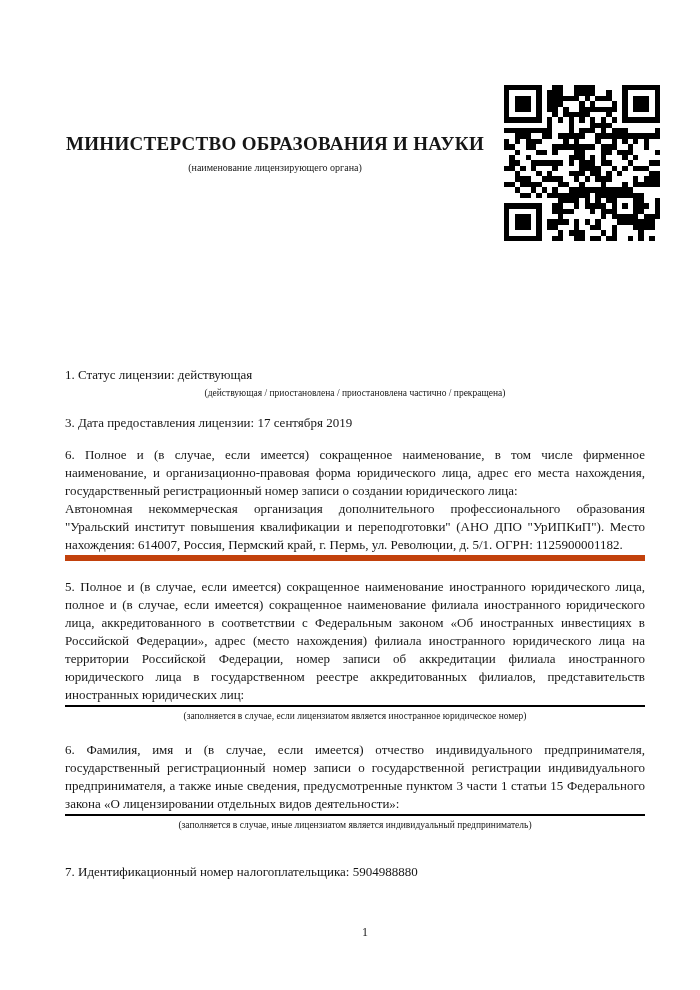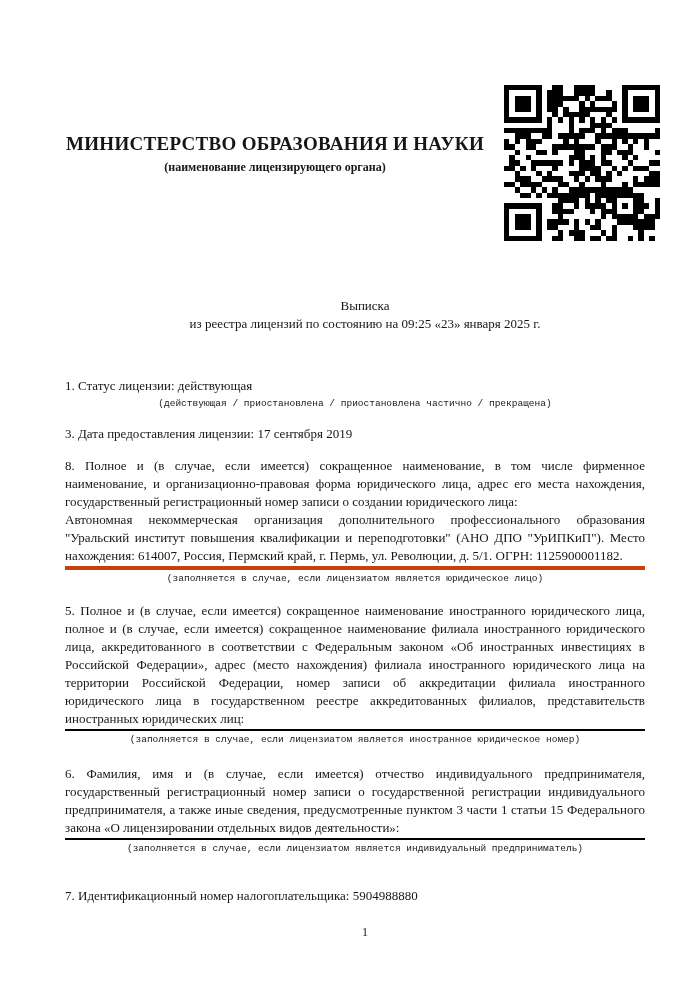--- a/index.html
+++ b/index.html
@@ -7,33 +7,33 @@
   body {
     width:700px; height:990px;
     font-family:"Liberation Serif","DejaVu Serif",serif;
     color:#161616;
     position:relative;
   }
   .page { position:relative; width:700px; height:990px; background:#fff; overflow:hidden; }
 
   .org-header { position:absolute; left:65px; top:129px; width:420px; text-align:center; }
   .org-line   { font-weight:bold; font-size:19px; line-height:30px; letter-spacing:.3px; }
-  .org-caption{ font-size:12px; line-height:13px; margin-top:2px;font-weight:bold; }
+  .org-caption{ font-size:10px; line-height:13px; margin-top:2px; }
 
   .qr { position:absolute; left:504px; top:85px; width:156px; height:156px; background:#fff; }
 
   .doc-title  { position:absolute; left:65px; top:297px; width:600px; text-align:center;
                 font-size:13px; line-height:18px; }
 
-  .doc-body   { position:absolute; left:65px; top:377px; width:580px;
+  .doc-body   { position:absolute; left:65px; top:366px; width:580px;
                 font-size:13px; line-height:18px; }
   .item       { margin:0; }
   .just       { text-align:justify; }
-  .caption    { font-size:9.5px; line-height:12px; text-align:center; margin-top:3px;font-family:Liberation Mono, monospace; }
-  .underlined { border-bottom:4px solid #c2410c; padding-bottom:1px; }
+  .caption    { font-size:9.5px; line-height:12px; text-align:center; margin-top:3px; }
+  .underlined { border-bottom:6px solid #c2410c; padding-bottom:1px; }
   .blank-line { height:3px; border-bottom:2px solid #000; }
   .mt22{margin-top:22px} .mt15{margin-top:15px} .mt14{margin-top:14px}
   .mt17{margin-top:17px} .mt19{margin-top:19px} .mt32{margin-top:32px}
 
   .page-footer{ position:absolute; left:65px; top:925px; width:600px; text-align:center;
                 font-size:12px; }
 </style>
 </head>
 <body>
 
@@ -41,43 +41,38 @@
 
   <div class="org-header">
     <div class="org-line">МИНИСТЕРСТВО ОБРАЗОВАНИЯ И НАУКИ</div>
     <div class="org-caption">(наименование лицензирующего органа)</div>
   </div>
 
   <svg class="qr" viewBox="0 0 29 29" shape-rendering="crispEdges" role="img">
       <path d="M0 0h1v1h-1zM1 0h1v1h-1zM2 0h1v1h-1zM3 0h1v1h-1zM4 0h1v1h-1zM5 0h1v1h-1zM6 0h1v1h-1zM9 0h1v1h-1zM10 0h1v1h-1zM13 0h1v1h-1zM14 0h1v1h-1zM15 0h1v1h-1zM16 0h1v1h-1zM22 0h1v1h-1zM23 0h1v1h-1zM24 0h1v1h-1zM25 0h1v1h-1zM26 0h1v1h-1zM27 0h1v1h-1zM28 0h1v1h-1zM0 1h1v1h-1zM6 1h1v1h-1zM8 1h1v1h-1zM9 1h1v1h-1zM10 1h1v1h-1zM13 1h1v1h-1zM14 1h1v1h-1zM15 1h1v1h-1zM16 1h1v1h-1zM19 1h1v1h-1zM22 1h1v1h-1zM28 1h1v1h-1zM0 2h1v1h-1zM2 2h1v1h-1zM3 2h1v1h-1zM4 2h1v1h-1zM6 2h1v1h-1zM8 2h1v1h-1zM9 2h1v1h-1zM10 2h1v1h-1zM11 2h1v1h-1zM12 2h1v1h-1zM13 2h1v1h-1zM15 2h1v1h-1zM17 2h1v1h-1zM18 2h1v1h-1zM19 2h1v1h-1zM22 2h1v1h-1zM24 2h1v1h-1zM25 2h1v1h-1zM26 2h1v1h-1zM28 2h1v1h-1zM0 3h1v1h-1zM2 3h1v1h-1zM3 3h1v1h-1zM4 3h1v1h-1zM6 3h1v1h-1zM8 3h1v1h-1zM9 3h1v1h-1zM10 3h1v1h-1zM14 3h1v1h-1zM16 3h1v1h-1zM20 3h1v1h-1zM22 3h1v1h-1zM24 3h1v1h-1zM25 3h1v1h-1zM26 3h1v1h-1zM28 3h1v1h-1zM0 4h1v1h-1zM2 4h1v1h-1zM3 4h1v1h-1zM4 4h1v1h-1zM6 4h1v1h-1zM8 4h1v1h-1zM9 4h1v1h-1zM11 4h1v1h-1zM14 4h1v1h-1zM15 4h1v1h-1zM16 4h1v1h-1zM17 4h1v1h-1zM18 4h1v1h-1zM19 4h1v1h-1zM20 4h1v1h-1zM22 4h1v1h-1zM24 4h1v1h-1zM25 4h1v1h-1zM26 4h1v1h-1zM28 4h1v1h-1zM0 5h1v1h-1zM6 5h1v1h-1zM9 5h1v1h-1zM11 5h1v1h-1zM12 5h1v1h-1zM13 5h1v1h-1zM14 5h1v1h-1zM15 5h1v1h-1zM19 5h1v1h-1zM22 5h1v1h-1zM28 5h1v1h-1zM0 6h1v1h-1zM1 6h1v1h-1zM2 6h1v1h-1zM3 6h1v1h-1zM4 6h1v1h-1zM5 6h1v1h-1zM6 6h1v1h-1zM8 6h1v1h-1zM10 6h1v1h-1zM12 6h1v1h-1zM14 6h1v1h-1zM16 6h1v1h-1zM18 6h1v1h-1zM20 6h1v1h-1zM22 6h1v1h-1zM23 6h1v1h-1zM24 6h1v1h-1zM25 6h1v1h-1zM26 6h1v1h-1zM27 6h1v1h-1zM28 6h1v1h-1zM8 7h1v1h-1zM12 7h1v1h-1zM16 7h1v1h-1zM17 7h1v1h-1zM18 7h1v1h-1zM19 7h1v1h-1zM0 8h1v1h-1zM1 8h1v1h-1zM2 8h1v1h-1zM3 8h1v1h-1zM4 8h1v1h-1zM5 8h1v1h-1zM6 8h1v1h-1zM7 8h1v1h-1zM8 8h1v1h-1zM12 8h1v1h-1zM14 8h1v1h-1zM15 8h1v1h-1zM16 8h1v1h-1zM18 8h1v1h-1zM20 8h1v1h-1zM21 8h1v1h-1zM22 8h1v1h-1zM28 8h1v1h-1zM2 9h1v1h-1zM3 9h1v1h-1zM4 9h1v1h-1zM7 9h1v1h-1zM8 9h1v1h-1zM10 9h1v1h-1zM11 9h1v1h-1zM12 9h1v1h-1zM13 9h1v1h-1zM14 9h1v1h-1zM17 9h1v1h-1zM18 9h1v1h-1zM19 9h1v1h-1zM20 9h1v1h-1zM21 9h1v1h-1zM22 9h1v1h-1zM23 9h1v1h-1zM24 9h1v1h-1zM25 9h1v1h-1zM26 9h1v1h-1zM27 9h1v1h-1zM28 9h1v1h-1zM0 10h1v1h-1zM2 10h1v1h-1zM4 10h1v1h-1zM5 10h1v1h-1zM6 10h1v1h-1zM11 10h1v1h-1zM13 10h1v1h-1zM17 10h1v1h-1zM20 10h1v1h-1zM22 10h1v1h-1zM24 10h1v1h-1zM26 10h1v1h-1zM0 11h1v1h-1zM1 11h1v1h-1zM4 11h1v1h-1zM5 11h1v1h-1zM9 11h1v1h-1zM10 11h1v1h-1zM11 11h1v1h-1zM12 11h1v1h-1zM13 11h1v1h-1zM14 11h1v1h-1zM15 11h1v1h-1zM16 11h1v1h-1zM18 11h1v1h-1zM19 11h1v1h-1zM20 11h1v1h-1zM23 11h1v1h-1zM26 11h1v1h-1zM2 12h1v1h-1zM6 12h1v1h-1zM7 12h1v1h-1zM9 12h1v1h-1zM13 12h1v1h-1zM14 12h1v1h-1zM18 12h1v1h-1zM19 12h1v1h-1zM21 12h1v1h-1zM22 12h1v1h-1zM23 12h1v1h-1zM28 12h1v1h-1zM1 13h1v1h-1zM4 13h1v1h-1zM12 13h1v1h-1zM13 13h1v1h-1zM14 13h1v1h-1zM16 13h1v1h-1zM18 13h1v1h-1zM22 13h1v1h-1zM24 13h1v1h-1zM1 14h1v1h-1zM2 14h1v1h-1zM5 14h1v1h-1zM6 14h1v1h-1zM7 14h1v1h-1zM8 14h1v1h-1zM9 14h1v1h-1zM10 14h1v1h-1zM12 14h1v1h-1zM14 14h1v1h-1zM15 14h1v1h-1zM16 14h1v1h-1zM18 14h1v1h-1zM19 14h1v1h-1zM23 14h1v1h-1zM27 14h1v1h-1zM28 14h1v1h-1zM0 15h1v1h-1zM1 15h1v1h-1zM3 15h1v1h-1zM5 15h1v1h-1zM9 15h1v1h-1zM14 15h1v1h-1zM15 15h1v1h-1zM16 15h1v1h-1zM17 15h1v1h-1zM20 15h1v1h-1zM22 15h1v1h-1zM24 15h1v1h-1zM25 15h1v1h-1zM26 15h1v1h-1zM2 16h1v1h-1zM6 16h1v1h-1zM8 16h1v1h-1zM12 16h1v1h-1zM13 16h1v1h-1zM14 16h1v1h-1zM16 16h1v1h-1zM17 16h1v1h-1zM19 16h1v1h-1zM21 16h1v1h-1zM27 16h1v1h-1zM28 16h1v1h-1zM2 17h1v1h-1zM3 17h1v1h-1zM4 17h1v1h-1zM7 17h1v1h-1zM8 17h1v1h-1zM9 17h1v1h-1zM10 17h1v1h-1zM13 17h1v1h-1zM15 17h1v1h-1zM17 17h1v1h-1zM18 17h1v1h-1zM19 17h1v1h-1zM24 17h1v1h-1zM26 17h1v1h-1zM27 17h1v1h-1zM28 17h1v1h-1zM0 18h1v1h-1zM1 18h1v1h-1zM3 18h1v1h-1zM4 18h1v1h-1zM5 18h1v1h-1zM6 18h1v1h-1zM10 18h1v1h-1zM11 18h1v1h-1zM14 18h1v1h-1zM18 18h1v1h-1zM22 18h1v1h-1zM24 18h1v1h-1zM25 18h1v1h-1zM26 18h1v1h-1zM27 18h1v1h-1zM28 18h1v1h-1zM2 19h1v1h-1zM5 19h1v1h-1zM7 19h1v1h-1zM9 19h1v1h-1zM12 19h1v1h-1zM13 19h1v1h-1zM14 19h1v1h-1zM15 19h1v1h-1zM16 19h1v1h-1zM17 19h1v1h-1zM18 19h1v1h-1zM19 19h1v1h-1zM20 19h1v1h-1zM21 19h1v1h-1zM22 19h1v1h-1zM23 19h1v1h-1zM3 20h1v1h-1zM4 20h1v1h-1zM6 20h1v1h-1zM8 20h1v1h-1zM9 20h1v1h-1zM10 20h1v1h-1zM11 20h1v1h-1zM12 20h1v1h-1zM13 20h1v1h-1zM14 20h1v1h-1zM15 20h1v1h-1zM17 20h1v1h-1zM18 20h1v1h-1zM19 20h1v1h-1zM20 20h1v1h-1zM21 20h1v1h-1zM22 20h1v1h-1zM23 20h1v1h-1zM24 20h1v1h-1zM25 20h1v1h-1zM10 21h1v1h-1zM11 21h1v1h-1zM12 21h1v1h-1zM13 21h1v1h-1zM15 21h1v1h-1zM17 21h1v1h-1zM19 21h1v1h-1zM20 21h1v1h-1zM24 21h1v1h-1zM25 21h1v1h-1zM28 21h1v1h-1zM0 22h1v1h-1zM1 22h1v1h-1zM2 22h1v1h-1zM3 22h1v1h-1zM4 22h1v1h-1zM5 22h1v1h-1zM6 22h1v1h-1zM9 22h1v1h-1zM10 22h1v1h-1zM13 22h1v1h-1zM15 22h1v1h-1zM16 22h1v1h-1zM17 22h1v1h-1zM18 22h1v1h-1zM20 22h1v1h-1zM22 22h1v1h-1zM24 22h1v1h-1zM25 22h1v1h-1zM26 22h1v1h-1zM28 22h1v1h-1zM0 23h1v1h-1zM6 23h1v1h-1zM9 23h1v1h-1zM10 23h1v1h-1zM11 23h1v1h-1zM12 23h1v1h-1zM16 23h1v1h-1zM18 23h1v1h-1zM19 23h1v1h-1zM20 23h1v1h-1zM24 23h1v1h-1zM25 23h1v1h-1zM28 23h1v1h-1zM0 24h1v1h-1zM2 24h1v1h-1zM3 24h1v1h-1zM4 24h1v1h-1zM6 24h1v1h-1zM10 24h1v1h-1zM18 24h1v1h-1zM20 24h1v1h-1zM21 24h1v1h-1zM22 24h1v1h-1zM23 24h1v1h-1zM24 24h1v1h-1zM26 24h1v1h-1zM27 24h1v1h-1zM28 24h1v1h-1zM0 25h1v1h-1zM2 25h1v1h-1zM3 25h1v1h-1zM4 25h1v1h-1zM6 25h1v1h-1zM8 25h1v1h-1zM9 25h1v1h-1zM10 25h1v1h-1zM11 25h1v1h-1zM13 25h1v1h-1zM15 25h1v1h-1zM17 25h1v1h-1zM21 25h1v1h-1zM22 25h1v1h-1zM23 25h1v1h-1zM24 25h1v1h-1zM25 25h1v1h-1zM26 25h1v1h-1zM27 25h1v1h-1zM0 26h1v1h-1zM2 26h1v1h-1zM3 26h1v1h-1zM4 26h1v1h-1zM6 26h1v1h-1zM8 26h1v1h-1zM9 26h1v1h-1zM13 26h1v1h-1zM16 26h1v1h-1zM17 26h1v1h-1zM20 26h1v1h-1zM24 26h1v1h-1zM25 26h1v1h-1zM26 26h1v1h-1zM27 26h1v1h-1zM0 27h1v1h-1zM6 27h1v1h-1zM10 27h1v1h-1zM12 27h1v1h-1zM13 27h1v1h-1zM14 27h1v1h-1zM18 27h1v1h-1zM20 27h1v1h-1zM25 27h1v1h-1zM0 28h1v1h-1zM1 28h1v1h-1zM2 28h1v1h-1zM3 28h1v1h-1zM4 28h1v1h-1zM5 28h1v1h-1zM6 28h1v1h-1zM9 28h1v1h-1zM10 28h1v1h-1zM13 28h1v1h-1zM14 28h1v1h-1zM16 28h1v1h-1zM17 28h1v1h-1zM19 28h1v1h-1zM20 28h1v1h-1zM23 28h1v1h-1zM25 28h1v1h-1zM27 28h1v1h-1z" fill="#000"></path>
     </svg>
 
-  <div class="doc-title">
-    <div>Выписка</div>
-    <div>из реестра лицензий по состоянию на 09:25 «23» января 2025 г.</div>
-  </div>
 
   <main class="doc-body">
     <p class="item">1. Статус лицензии: действующая</p>
     <p class="caption">(действующая / приостановлена / приостановлена частично / прекращена)</p>
 
 
     <p class="item mt15">3. Дата предоставления лицензии: 17 сентября 2019</p>
 
-    <p class="item just mt14">8. Полное и (в случае, если имеется) сокращенное наименование, в том числе фирменное наименование, и организационно-правовая форма юридического лица, адрес его места нахождения, государственный регистрационный номер записи о создании юридического лица:</p>
+    <p class="item just mt14">6. Полное и (в случае, если имеется) сокращенное наименование, в том числе фирменное наименование, и организационно-правовая форма юридического лица, адрес его места нахождения, государственный регистрационный номер записи о создании юридического лица:</p>
     <p class="item just underlined">Автономная некоммерческая организация дополнительного профессионального образования "Уральский институт повышения квалификации и переподготовки" (АНО ДПО "УрИПКиП"). Место нахождения: 614007, Россия, Пермский край, г. Пермь, ул. Революции, д. 5/1. ОГРН: 1125900001182.</p>
-    <p class="caption">(заполняется в случае, если лицензиатом является юридическое лицо)</p>
 
     <p class="item just mt17">5. Полное и (в случае, если имеется) сокращенное наименование иностранного юридического лица, полное и (в случае, если имеется) сокращенное наименование филиала иностранного юридического лица, аккредитованного в соответствии с Федеральным законом «Об иностранных инвестициях в Российской Федерации», адрес (место нахождения) филиала иностранного юридического лица на территории Российской Федерации, номер записи об аккредитации филиала иностранного юридического лица в государственном реестре аккредитованных филиалов, представительств иностранных юридических лиц:</p>
     <div class="blank-line"></div>
     <p class="caption">(заполняется в случае, если лицензиатом является иностранное юридическое номер)</p>
 
     <p class="item just mt19">6. Фамилия, имя и (в случае, если имеется) отчество индивидуального предпринимателя, государственный регистрационный номер записи о государственной регистрации индивидуального предпринимателя, а также иные сведения, предусмотренные пунктом 3 части 1 статьи 15 Федерального закона «О лицензировании отдельных видов деятельности»:</p>
     <div class="blank-line"></div>
-    <p class="caption">(заполняется в случае, если лицензиатом является индивидуальный предприниматель)</p>
+    <p class="caption">(заполняется в случае, иные лицензиатом является индивидуальный предприниматель)</p>
 
     <p class="item mt32">7. Идентификационный номер налогоплательщика: 5904988880</p>
   </main>
 
   <footer class="page-footer">
     <span>1</span>
   </footer>
 
 </div>
 

